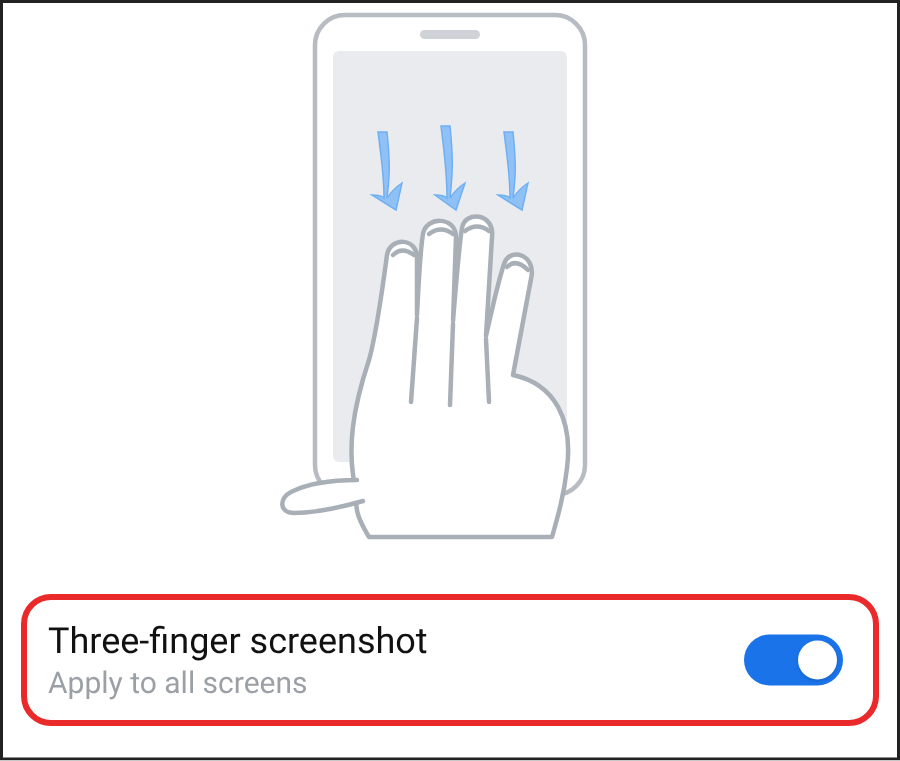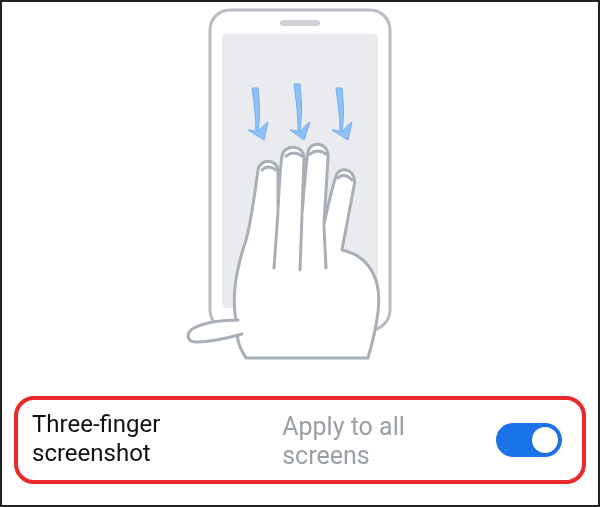--- a/index.html
+++ b/index.html
@@ -37,30 +37,30 @@
     border: 4px solid #ea2a2a;
     border-radius: 20px;
     display: flex;
     align-items: center;
     justify-content: space-between;
     padding: 0 20px 0 14px;
     box-sizing: border-box;
   }
   .setting-texts {
     display: flex;
-    flex-direction: row;
+    flex-direction: column;
     justify-content: space-between;
   }
   .setting-title {
     font-size: 24px;
     color: #111;
     line-height: 1.2;
   }
   .setting-sub {
-    font-size: 25px;
+    font-size: 20px;
     color: #9aa0a6;
     margin-top: 2px;
   }
   .toggle {
     width: 66px;
     height: 34px;
     background: #1a73e8;
     border-radius: 17px;
     position: relative;
     flex-shrink: 0;

